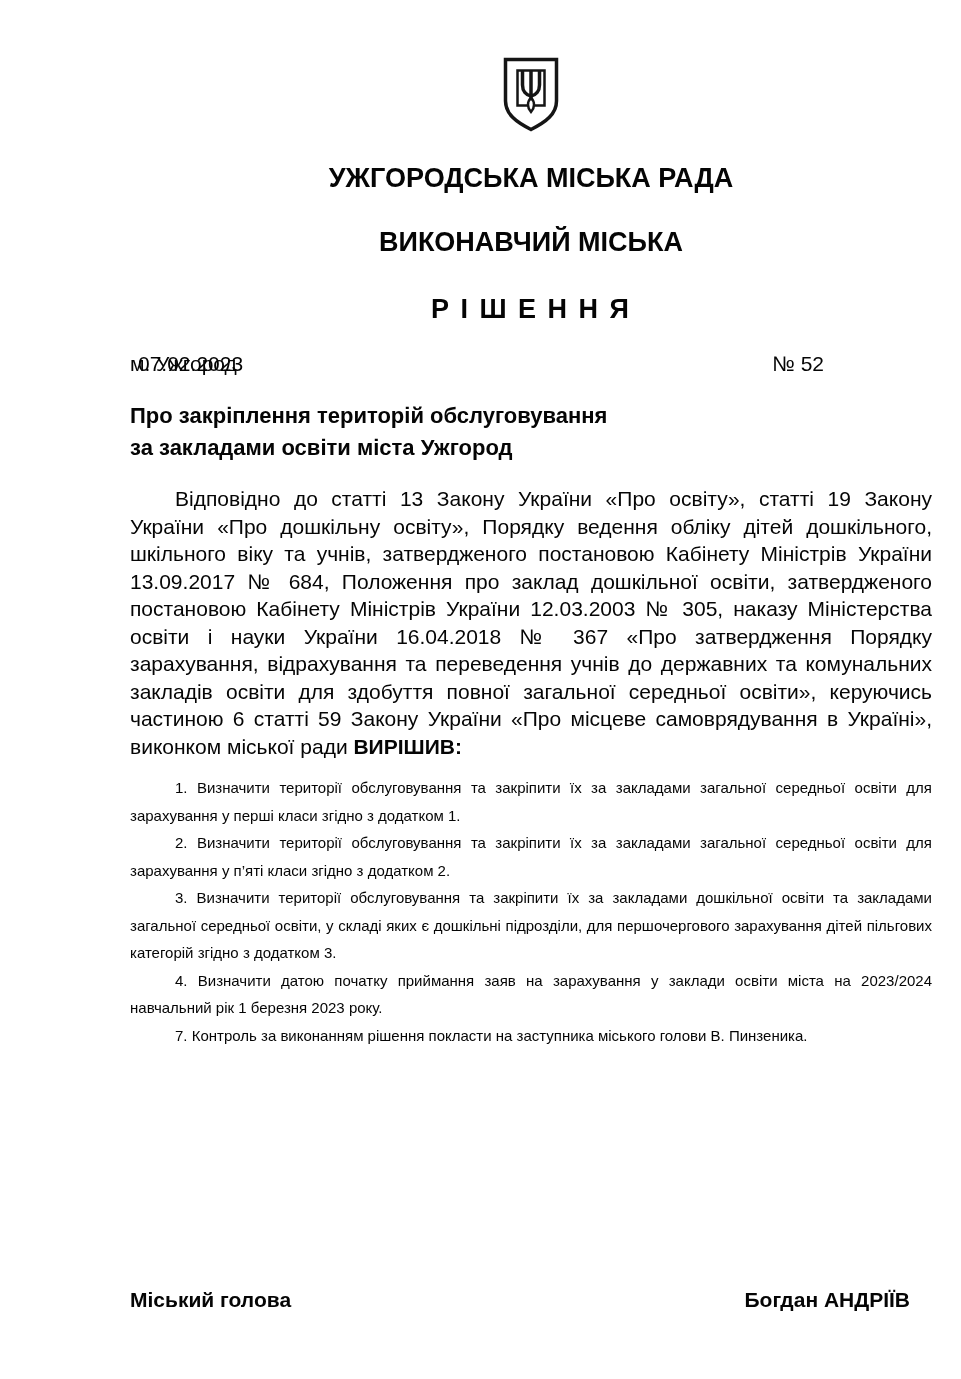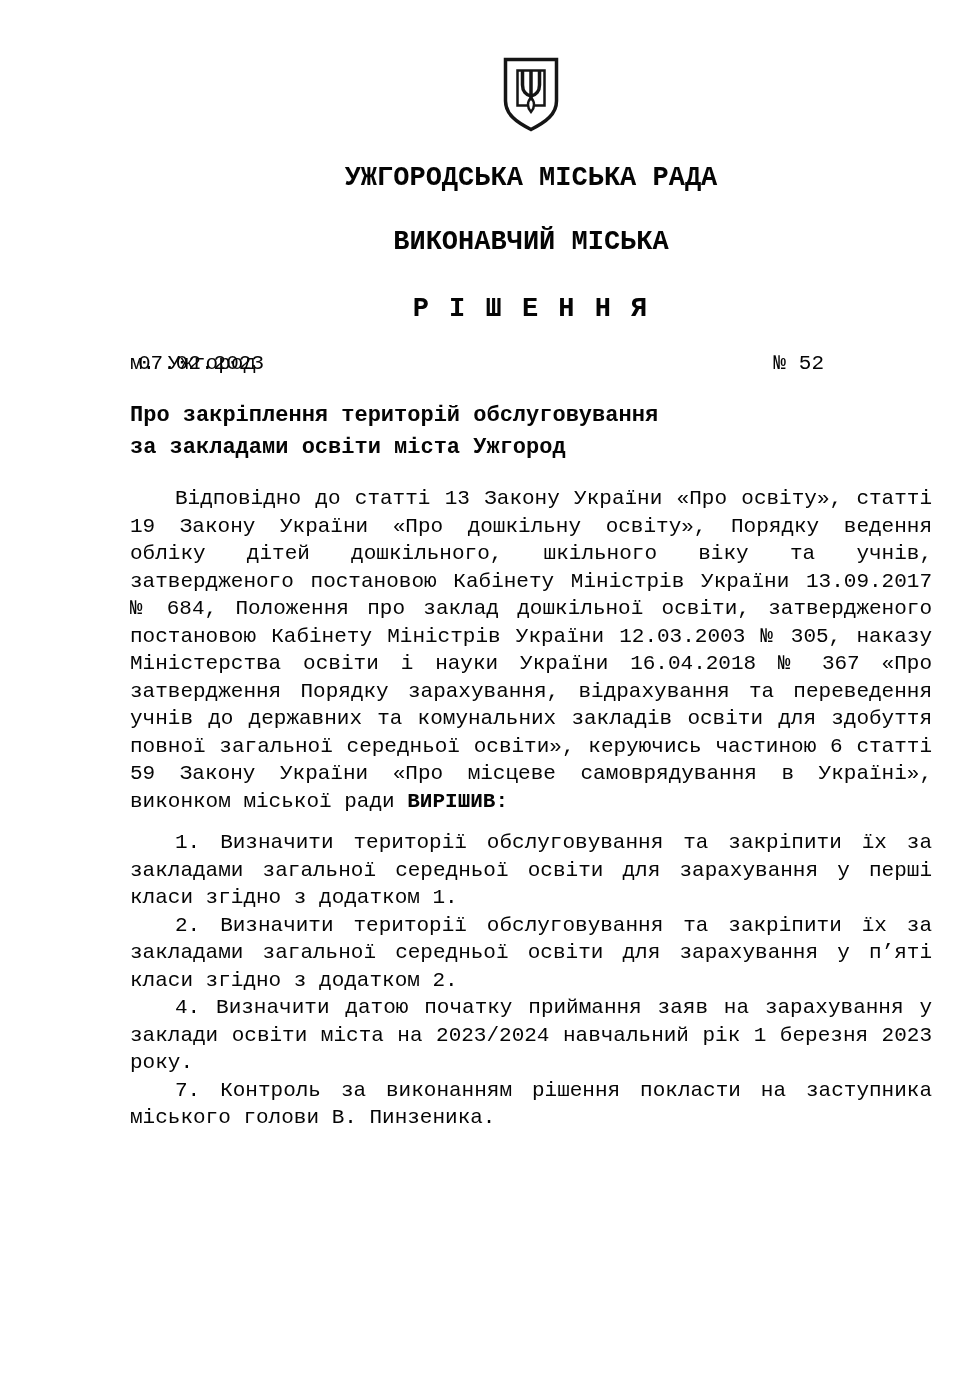--- a/index.html
+++ b/index.html
@@ -1,20 +1,20 @@
 <!DOCTYPE html>
 <html lang="uk"><head>
 <meta charset="utf-8">
 <style>
   html,body{margin:0;padding:0;background:#ffffff;}
   .page{
     position:relative;
     width:961px;height:1379px;
     background:#ffffff;
-    font-family:Liberation Mono, monospace;
+    font-family:Liberation Sans, sans-serif;
     color:#050505;
     overflow:hidden;
   }
   .content{position:absolute;left:130px;top:0;width:802px;}
   .emblem-wrap{margin-top:56px;display:flex;justify-content:center;}
   .heading{
     text-align:center;font-weight:700;font-size:27px;line-height:30px;
   }
   .org{margin-top:30px;}
   .committee{margin-top:34px;}
@@ -27,21 +27,21 @@
   .preamble{
     margin:21px 0 0 0;
     text-align:justify;text-indent:45px;
     font-size:21px;line-height:27.5px;
   }
   .preamble b{font-weight:700;}
   .items{margin-top:14px;}
   .items p{
     margin:0;
     text-align:justify;text-indent:45px;
-    font-size:21px;line-height:27.5px;
+    font-size:15px;line-height:27.5px;
   }
   .signature{
     position:absolute;top:1288px;left:130px;width:802px;
     display:flex;justify-content:space-between;
     font-weight:700;font-size:21px;
   }
   .sig-right{margin-right:22px;}
   svg .stroke{stroke:#151515;fill:none;}
 </style>
 </head>
@@ -75,19 +75,24 @@
     <div class="title">
       <div>Про закріплення територій обслуговування</div>
       <div>за закладами освіти міста Ужгород</div>
     </div>
 
     <p class="preamble"><span>Відповідно до статті 13 Закону України «Про освіту», статті 19 Закону України «Про дошкільну освіту», Порядку ведення обліку дітей дошкільного, шкільного віку та учнів, затвердженого постановою Кабінету Міністрів України 13.09.2017 № 684, Положення про заклад дошкільної освіти, затвердженого постановою Кабінету Міністрів України 12.03.2003 № 305, наказу Міністерства освіти і науки України 16.04.2018 № 367 «Про затвердження Порядку зарахування, відрахування та переведення учнів до державних та комунальних закладів освіти для здобуття повної загальної середньої освіти», керуючись частиною 6 статті 59 Закону України «Про місцеве самоврядування в Україні», виконком міської ради </span><b>ВИРІШИВ:</b></p>
 
     <div class="items">
       <p>1. Визначити території обслуговування та закріпити їх за закладами загальної середньої освіти для зарахування у перші класи згідно з додатком 1.</p>
       <p>2. Визначити території обслуговування та закріпити їх за закладами загальної середньої освіти для зарахування у п’яті класи згідно з додатком 2.</p>
+      <p>3. Визначити території обслуговування та закріпити їх за закладами дошкільної освіти та закладами загальної середньої освіти, у складі яких є дошкільні підрозділи, для першочергового зарахування дітей пільгових категорій згідно з додатком 3.</p>
       <p>4. Визначити датою початку приймання заяв на зарахування у заклади освіти міста на 2023/2024 навчальний рік 1 березня 2023 року.</p>
       <p>7. Контроль за виконанням рішення покласти на заступника міського голови В. Пинзеника.</p>
     </div>
 
   </div>
 
+  <div class="signature">
+    <span class="sig-left">Міський голова</span>
+    <span class="sig-right">Богдан АНДРІЇВ</span>
+  </div>
 </div>
 
 </body></html>

